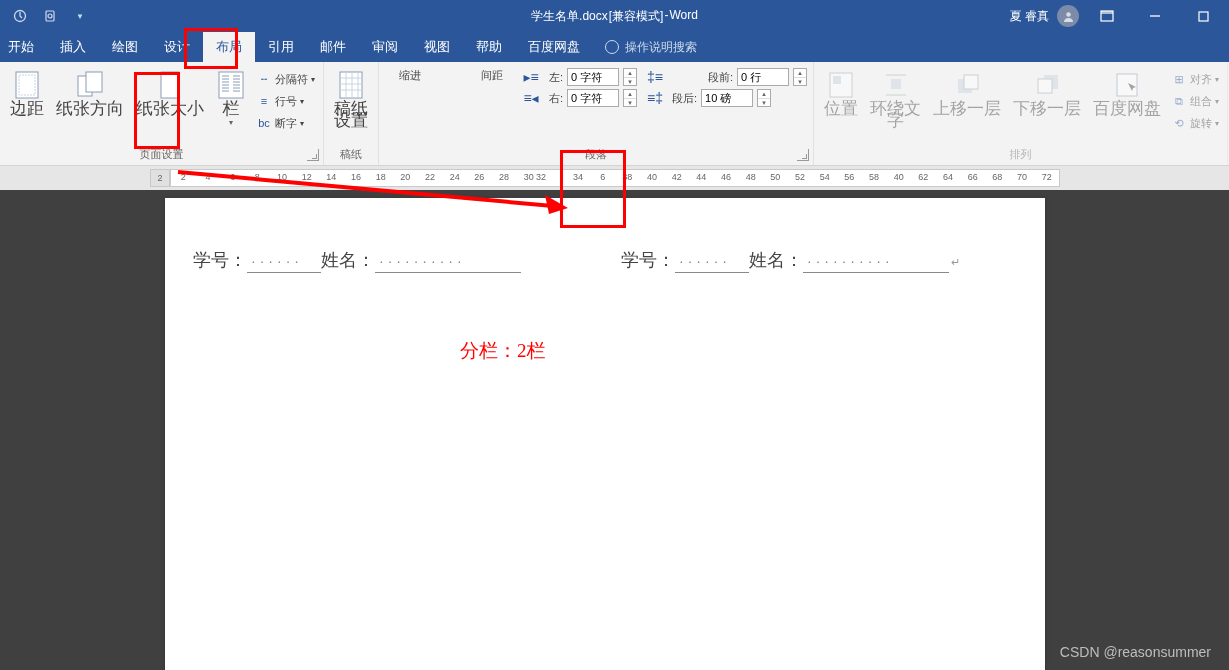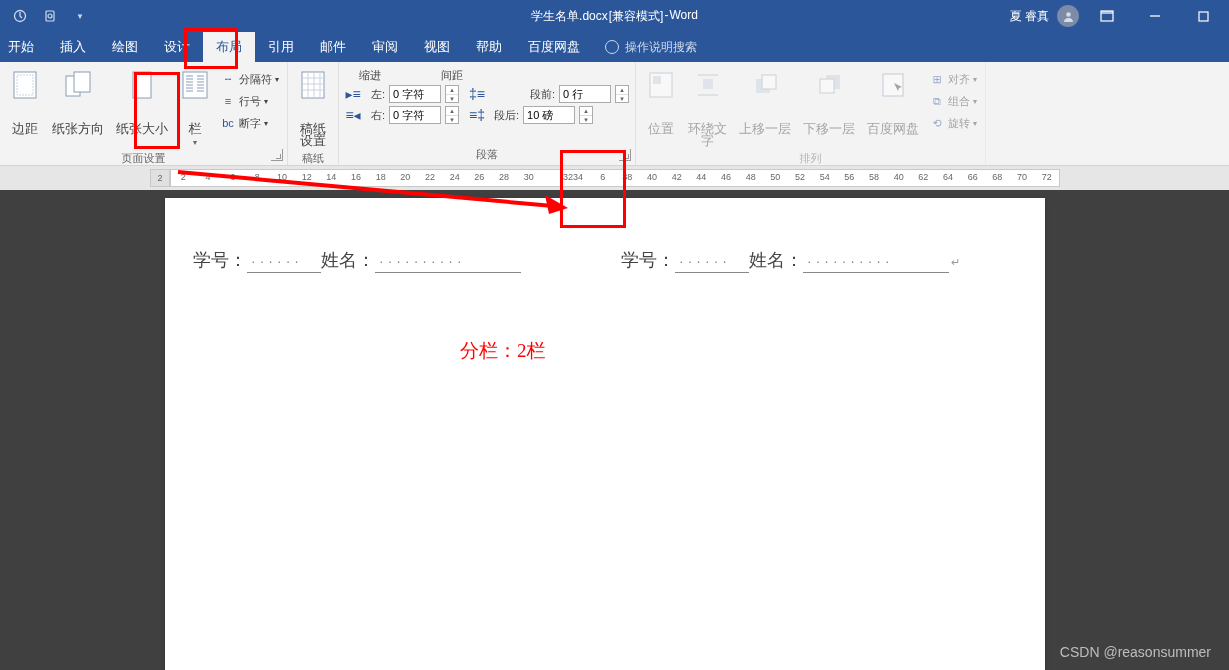--- a/index.html
+++ b/index.html
@@ -26,21 +26,21 @@
   
   .ribbon { height: 104px; background: #f3f3f3; border-bottom: 1px solid #d4d4d4; display: flex; font-size: 11px; color: #444; }
   .group { display:flex; flex-direction:column; border-right:1px solid #e1e1e1; padding: 4px 6px 0 6px; position:relative; }
   .group-body { flex:1; display:flex; align-items:flex-start; gap:4px; padding-top:2px; }
   .group-label { text-align:center; font-size:11px; color:#666; padding:2px 0 3px; }
   .dlauncher { position:absolute; right:4px; bottom:4px; width:12px;height:12px; border:1px solid #999; border-top:none;border-left:none; }
   .dlauncher::after{content:"";position:absolute;right:1px;bottom:1px;width:4px;height:4px;border-right:1px solid #999;border-bottom:1px solid #999;}
 
   .bigbtn { display:flex; flex-direction:column; align-items:center; gap:3px; padding:2px 4px; min-width:34px; }
   .bigbtn .ico { width:30px; height:30px; display:flex;align-items:center;justify-content:center; }
-  .bigbtn .lbl { font-size:13px; line-height:12px; text-align:center;margin-top:20px; }
+  .bigbtn .lbl { font-size:17px; line-height:12px; text-align:center; }
   .smallrow { display:flex; align-items:center; gap:3px; font-size:11px; height:22px; padding:0 2px; }
   .smallrow .ico { width:16px;height:16px;display:flex;align-items:center;justify-content:center;color:#2b579a; }
   .col { display:flex; flex-direction:column; gap:0px; }
 
   .spin { display:flex; align-items:center; gap:4px; }
   .spin .spin-label { font-size:11px; width:44px; text-align:right; }
   .spin input { width:52px; height:18px; font-size:11px; border:1px solid #ababab; padding:0 3px; background:#fff; }
   .spin .spinbtns { width:14px; height:18px; display:flex;flex-direction:column;border:1px solid #ababab;background:#fff; }
   .spin .spinbtns span{flex:1;font-size:7px;line-height:7px;text-align:center;color:#666;border-bottom:1px solid #ddd;}
   .spin .spinbtns span:last-child{border-bottom:none;}
@@ -241,21 +241,21 @@
             </svg>
         </span>
         <span class="lbl" style="white-space:pre-line;">稿纸
 设置</span>
       </div>
     </div>
     <div class="group-label">稿纸</div>
   </div>
 
   <div class="group" style="min-width:270px;">
-    <div class="group-body" style="flex-direction:column;gap:2px;width:100%;">
+    <div class="group-body" style="flex-direction:row;gap:20px;width:100%;">
       <div style="display:flex;gap:60px;padding-left:14px;">
         <span>缩进</span>
         <span>间距</span>
       </div>
       <div style="display:flex;gap:10px;">
         <div class="col" style="gap:3px;">
           <div class="spin">
             <span class="glyph">▸≡</span>
             <span class="spin-label" style="width:20px;">左:</span>
             <input value="0 字符" style="">
@@ -384,21 +384,21 @@
       <span class="num" style="left: 135.667px;">12</span>
       <span class="num" style="left: 160.333px;">14</span>
       <span class="num" style="left: 185px;">16</span>
       <span class="num" style="left: 209.667px;">18</span>
       <span class="num" style="left: 234.333px;">20</span>
       <span class="num" style="left: 259px;">22</span>
       <span class="num" style="left: 283.667px;">24</span>
       <span class="num" style="left: 308.333px;">26</span>
       <span class="num" style="left: 333px;">28</span>
       <span class="num" style="left: 357.667px;">30</span>
-      <span class="num" style="left: 397px;">32</span>
+      <span class="num" style="left: 370px;">32</span>
       <span class="num" style="left: 407px;">34</span>
       <span class="num" style="left: 431.667px;">6</span>
       <span class="num" style="left: 456.333px;">38</span>
       <span class="num" style="left: 481px;">40</span>
       <span class="num" style="left: 505.667px;">42</span>
       <span class="num" style="left: 530.333px;">44</span>
       <span class="num" style="left: 555px;">46</span>
       <span class="num" style="left: 579.667px;">48</span>
       <span class="num" style="left: 604.333px;">50</span>
       <span class="num" style="left: 629px;">52</span>

